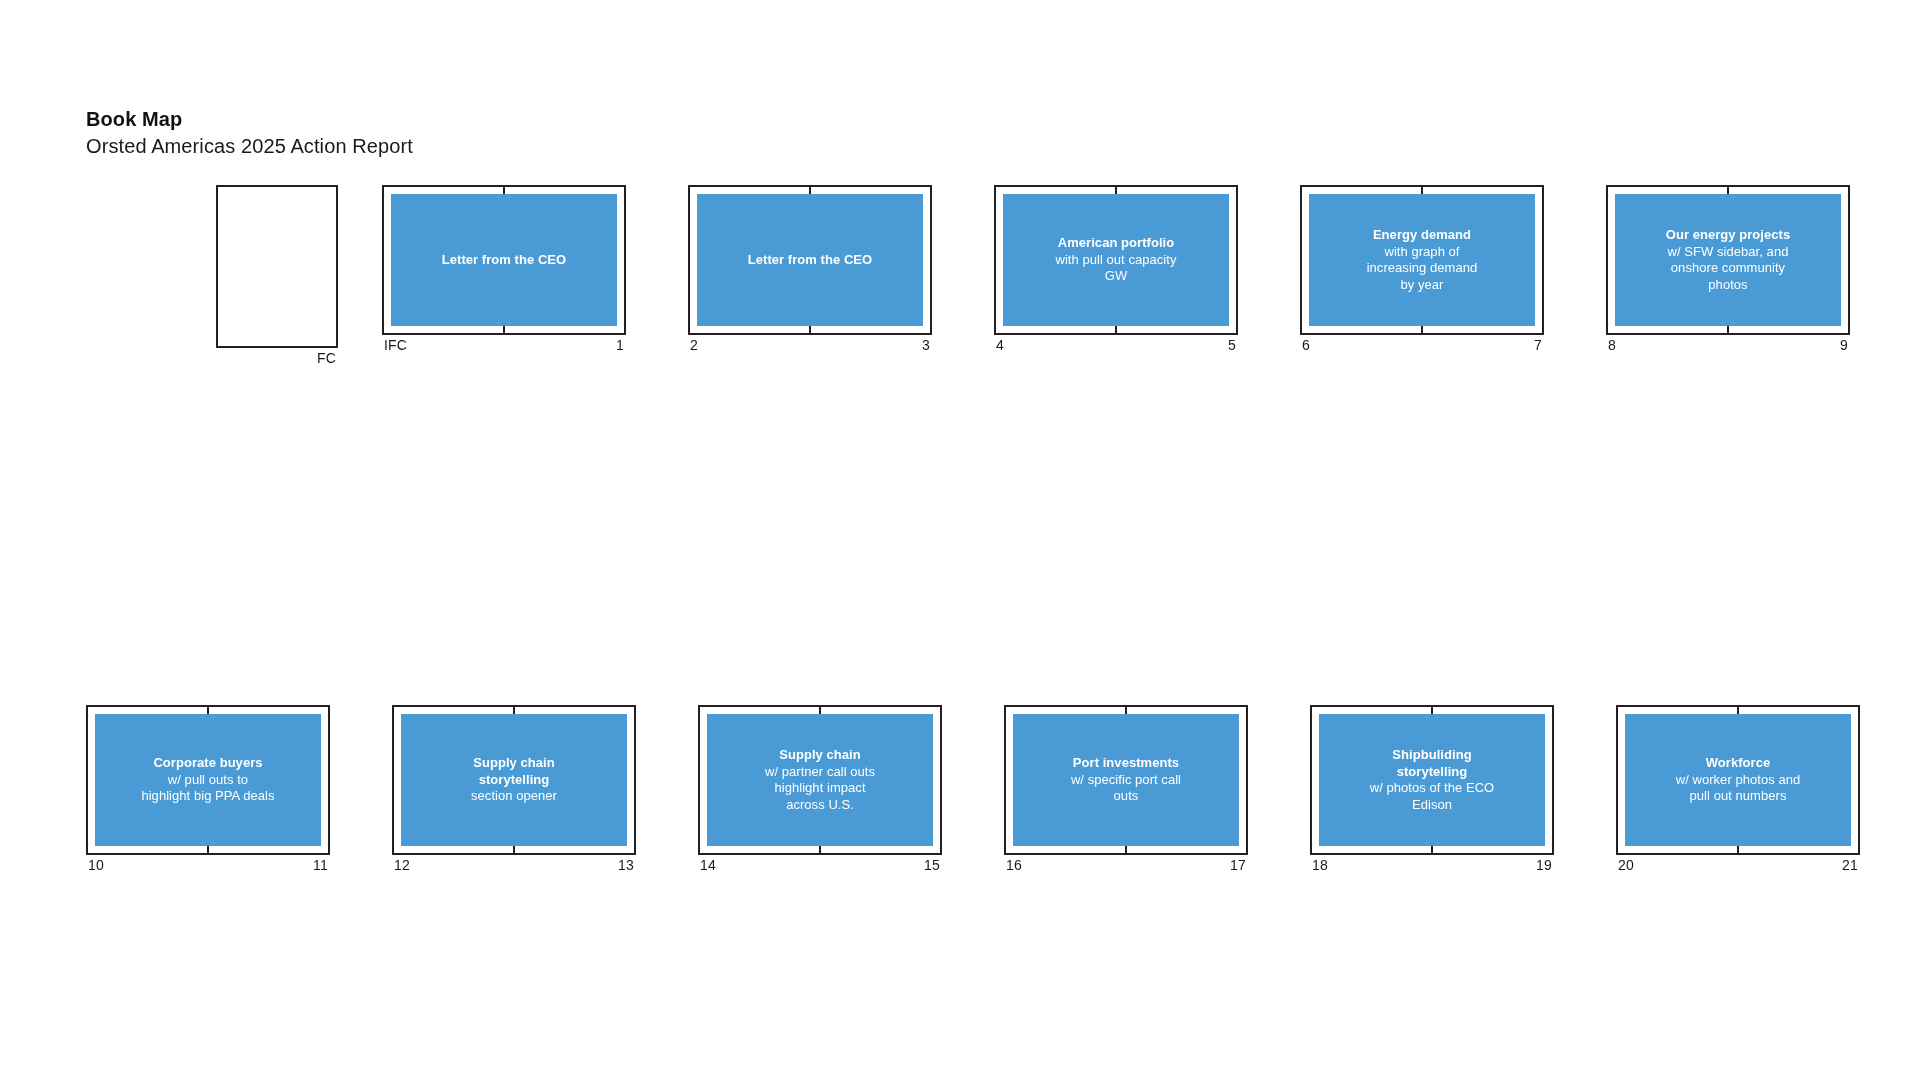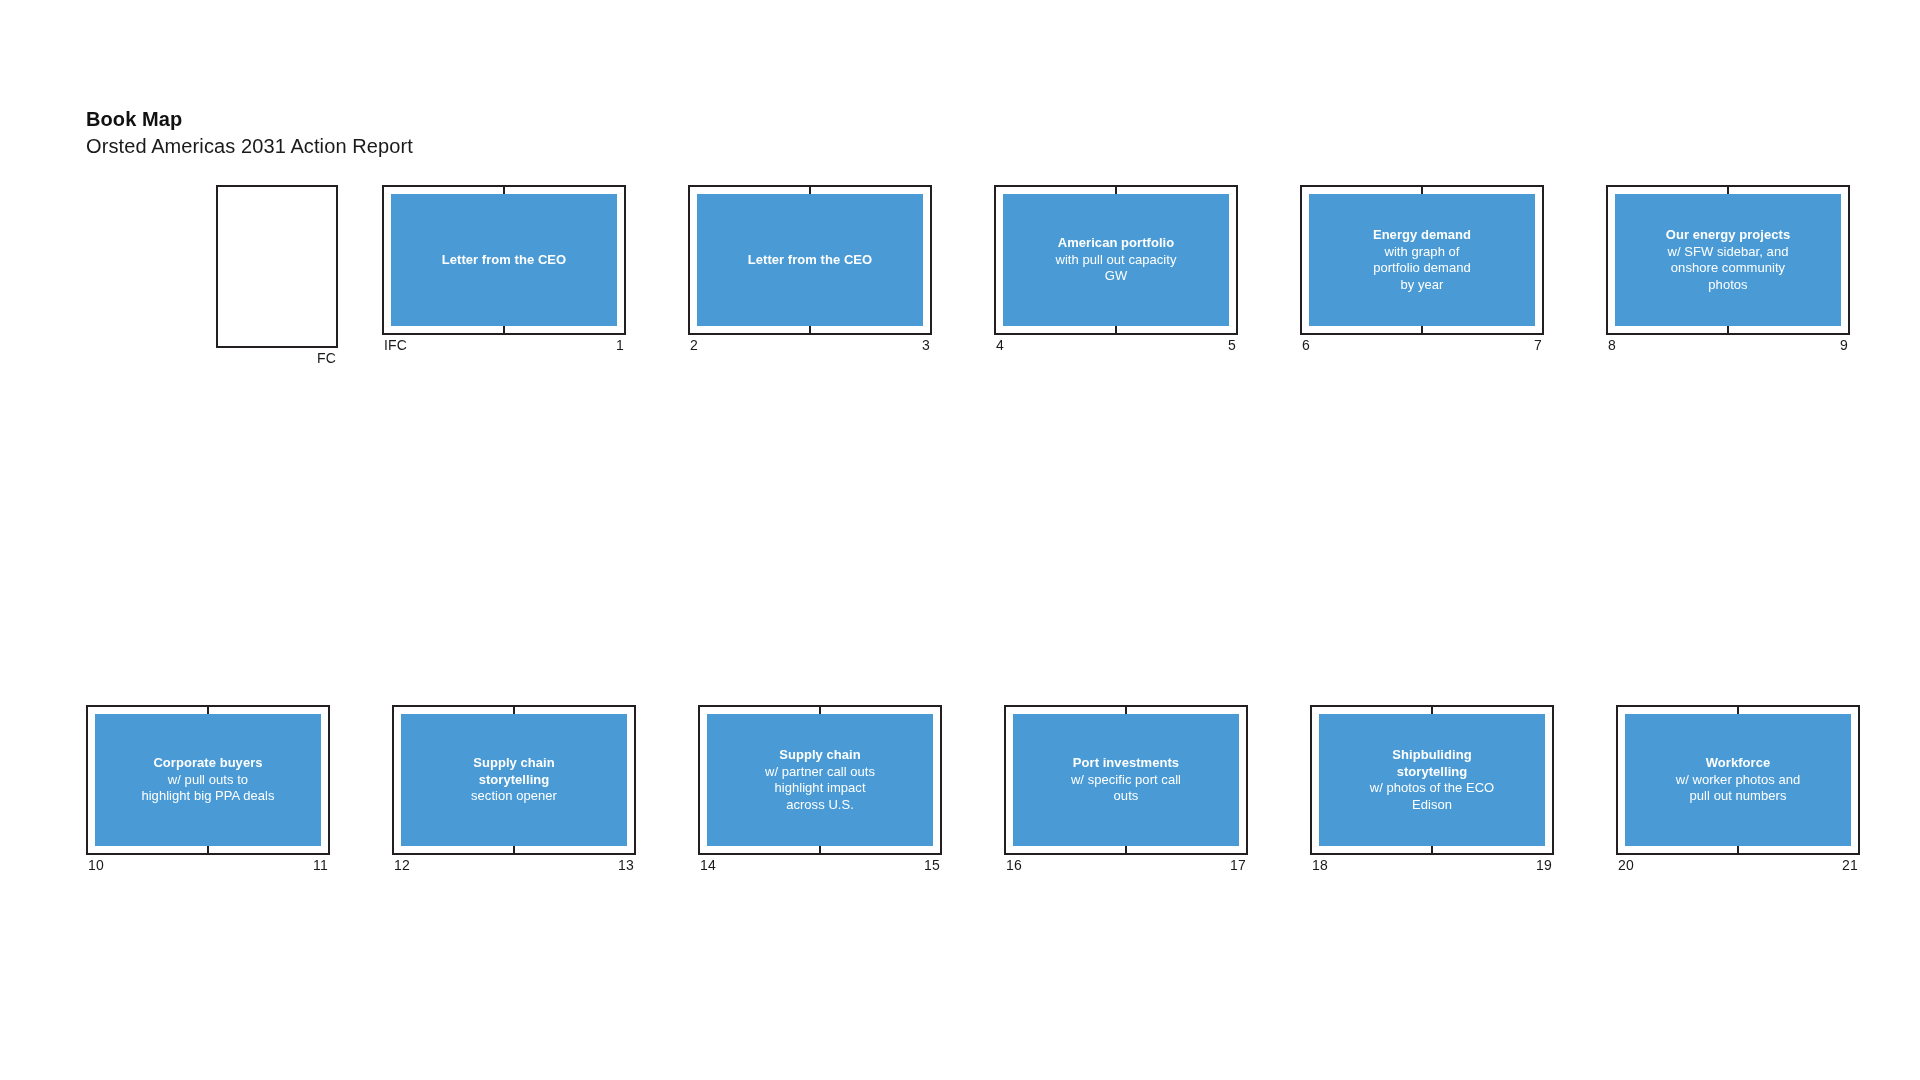--- a/index.html
+++ b/index.html
@@ -86,21 +86,21 @@
   .labels .lbl.left  { left: 0; }
   .labels .lbl.right { right: 0; }
 </style>
 </head>
 <body>
 
 <div id="root">
 
   <div class="header">
     <div class="title">Book Map</div>
-    <div class="subtitle">Orsted Americas 2031 Action Report</div>
+    <div class="subtitle">Orsted Americas 2025 Action Report</div>
   </div>
 
   <div class="rows" id="rows">
       <div class="row" style="top: 0px;">
         <div class="cell" style="left: 110px; margin-left: 20px;">
           <div class="frame blank" style="width: 122px; height: 163px;">
             <div class="labels">
               <span class="lbl right">FC</span>
             </div>
           </div>
@@ -153,21 +153,21 @@
           </div>
         </div>
         <div class="cell" style="left: 1214px;">
           <div class="frame" style="width: 244px; height: 150px;">
             <div class="spine-top"></div>
             <div class="spine-bottom"></div>
             <div class="content">
               <div class="lines">
                 <span class="b">Energy demand</span>
                 <span class="n">with graph of</span>
-                <span class="n">portfolio demand</span>
+                <span class="n">increasing demand</span>
                 <span class="n">by year</span>
               </div>
             </div>
             <div class="labels">
               <span class="lbl left">6</span>
               <span class="lbl right">7</span>
             </div>
           </div>
         </div>
         <div class="cell" style="left: 1520px;">

